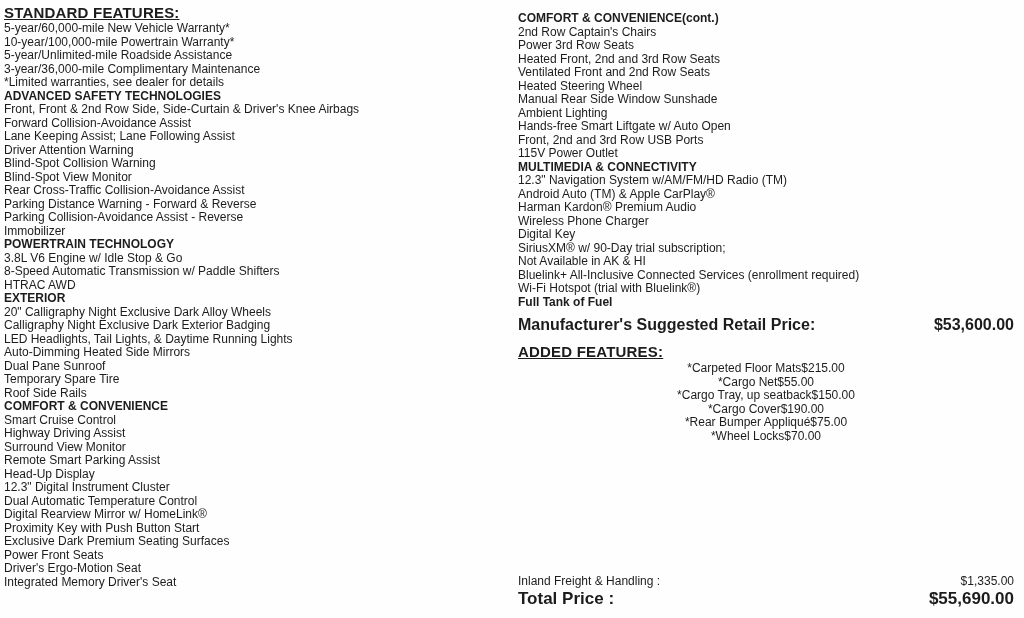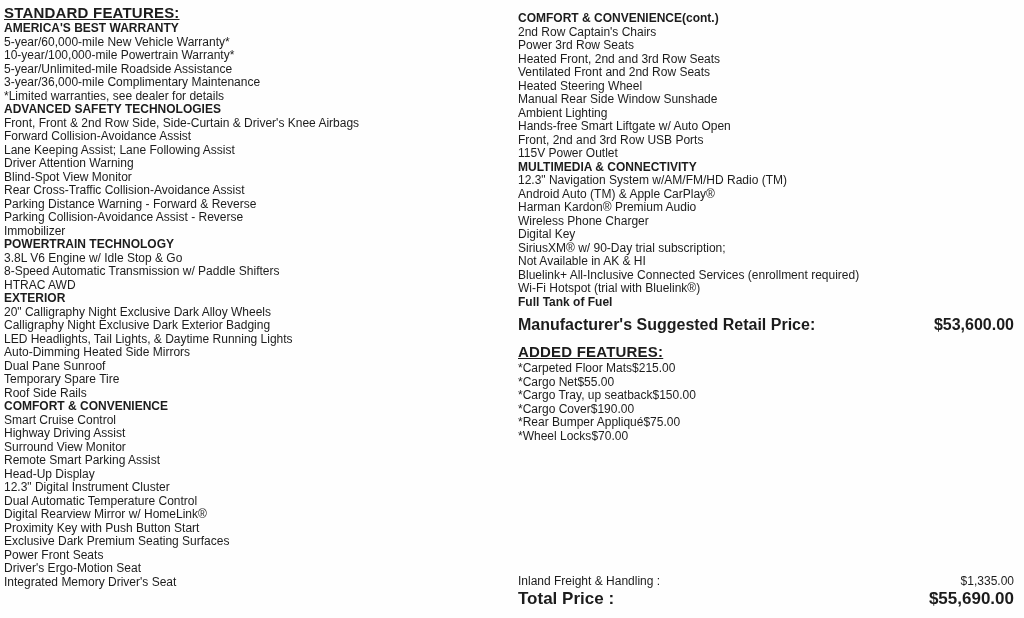--- a/index.html
+++ b/index.html
@@ -35,21 +35,21 @@
     font-size: 16px; font-weight: bold; line-height: 14px;
   }
 
   .added-title {
     font-size: 15px; font-weight: bold; text-decoration: underline;
     letter-spacing: 0.2px; line-height: 17px;
     margin-top: 11px; margin-bottom: 2px;
     white-space: nowrap;
   }
   .af-row {
-    display: flex; justify-content: flex-start; align-items: baseline;
+    display: flex; justify-content: center; align-items: baseline;
     font-size: 12px; line-height: 13.5px;
   }
 
   .totals {
     position: absolute; left: 518px; top: 574px; width: 496px;
   }
   .freight-row {
     display: flex; justify-content: space-between; align-items: baseline;
     font-size: 12px; line-height: 14px; gap: 20px;
   }
@@ -59,31 +59,31 @@
   }
 </style>
 </head>
 <body>
 
 <div class="sheet">
 
   <div class="col-left">
     <div class="main-title">STANDARD FEATURES:</div>
     <div>
-        <div class="line bold">AMERICA'S BEST WARRANTY</div>
         <div class="line">5-year/60,000-mile New Vehicle Warranty*</div>
         <div class="line">10-year/100,000-mile Powertrain Warranty*</div>
         <div class="line">5-year/Unlimited-mile Roadside Assistance</div>
         <div class="line">3-year/36,000-mile Complimentary Maintenance</div>
         <div class="line">*Limited warranties, see dealer for details</div>
         <div class="line bold">ADVANCED SAFETY TECHNOLOGIES</div>
         <div class="line">Front, Front &amp; 2nd Row Side, Side-Curtain &amp; Driver's Knee Airbags</div>
         <div class="line">Forward Collision-Avoidance Assist</div>
         <div class="line">Lane Keeping Assist; Lane Following Assist</div>
         <div class="line">Driver Attention Warning</div>
+        <div class="line">Blind-Spot Collision Warning</div>
         <div class="line">Blind-Spot View Monitor</div>
         <div class="line">Rear Cross-Traffic Collision-Avoidance Assist</div>
         <div class="line">Parking Distance Warning - Forward &amp; Reverse</div>
         <div class="line">Parking Collision-Avoidance Assist - Reverse</div>
         <div class="line">Immobilizer</div>
         <div class="line bold">POWERTRAIN TECHNOLOGY</div>
         <div class="line">3.8L V6 Engine w/ Idle Stop &amp; Go</div>
         <div class="line">8-Speed Automatic Transmission w/ Paddle Shifters</div>
         <div class="line">HTRAC AWD</div>
         <div class="line bold">EXTERIOR</div>

